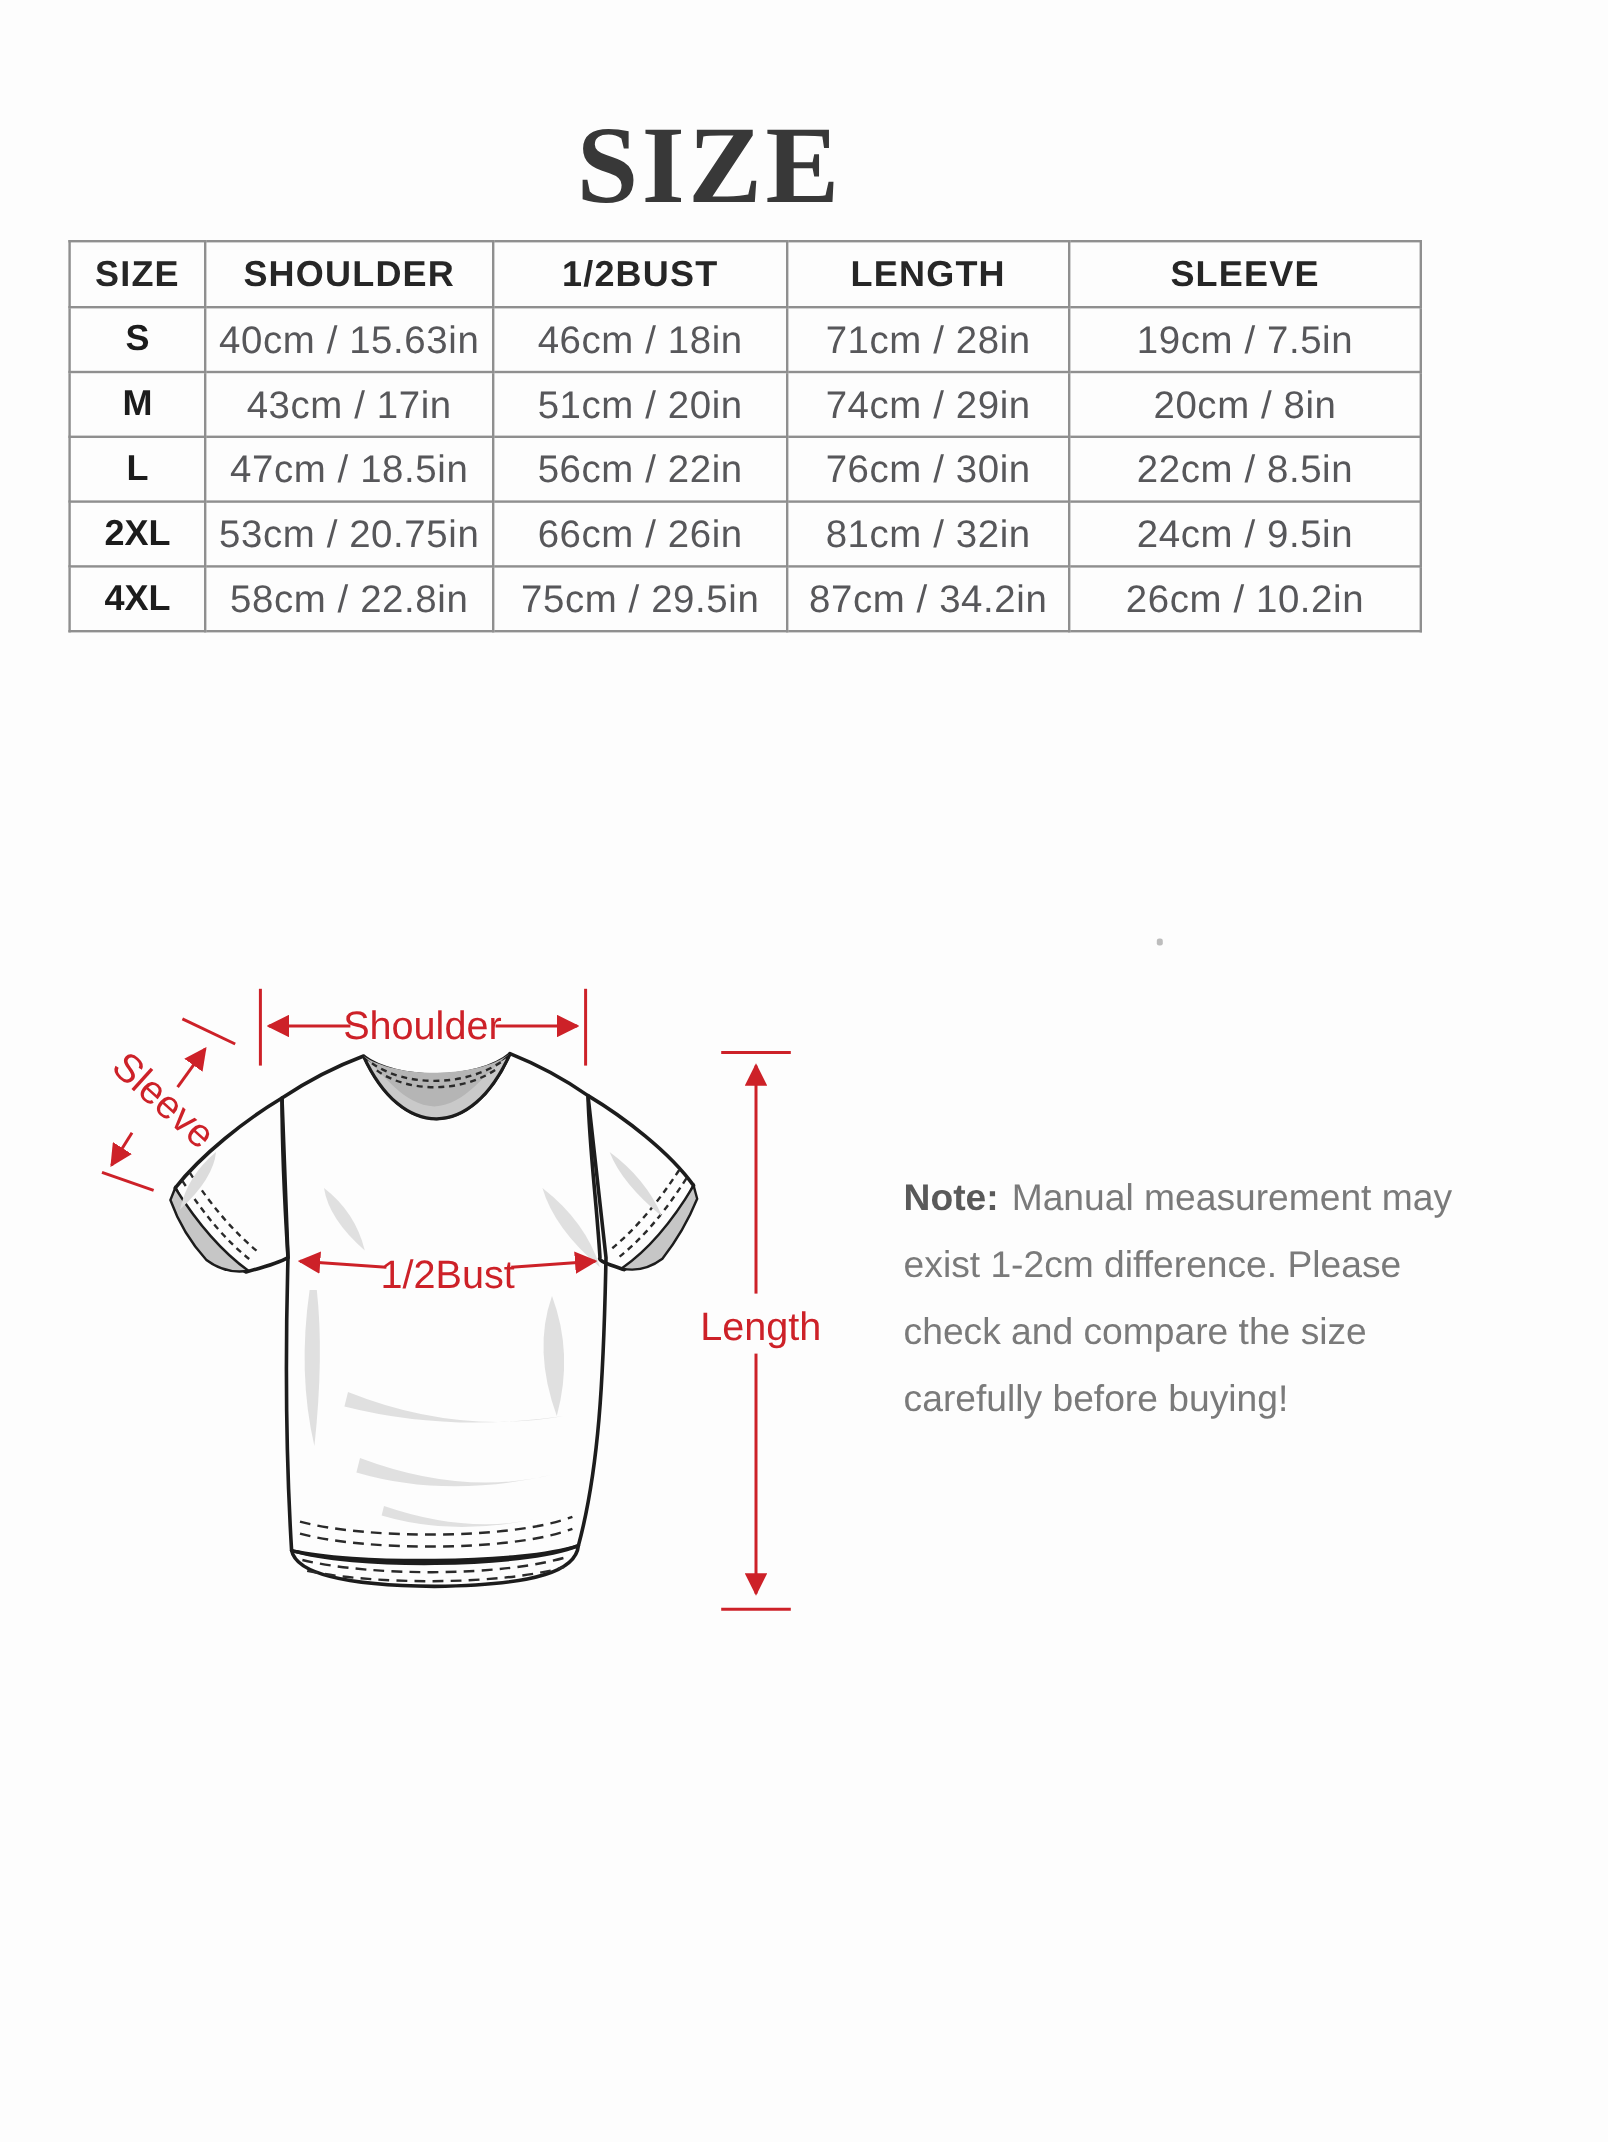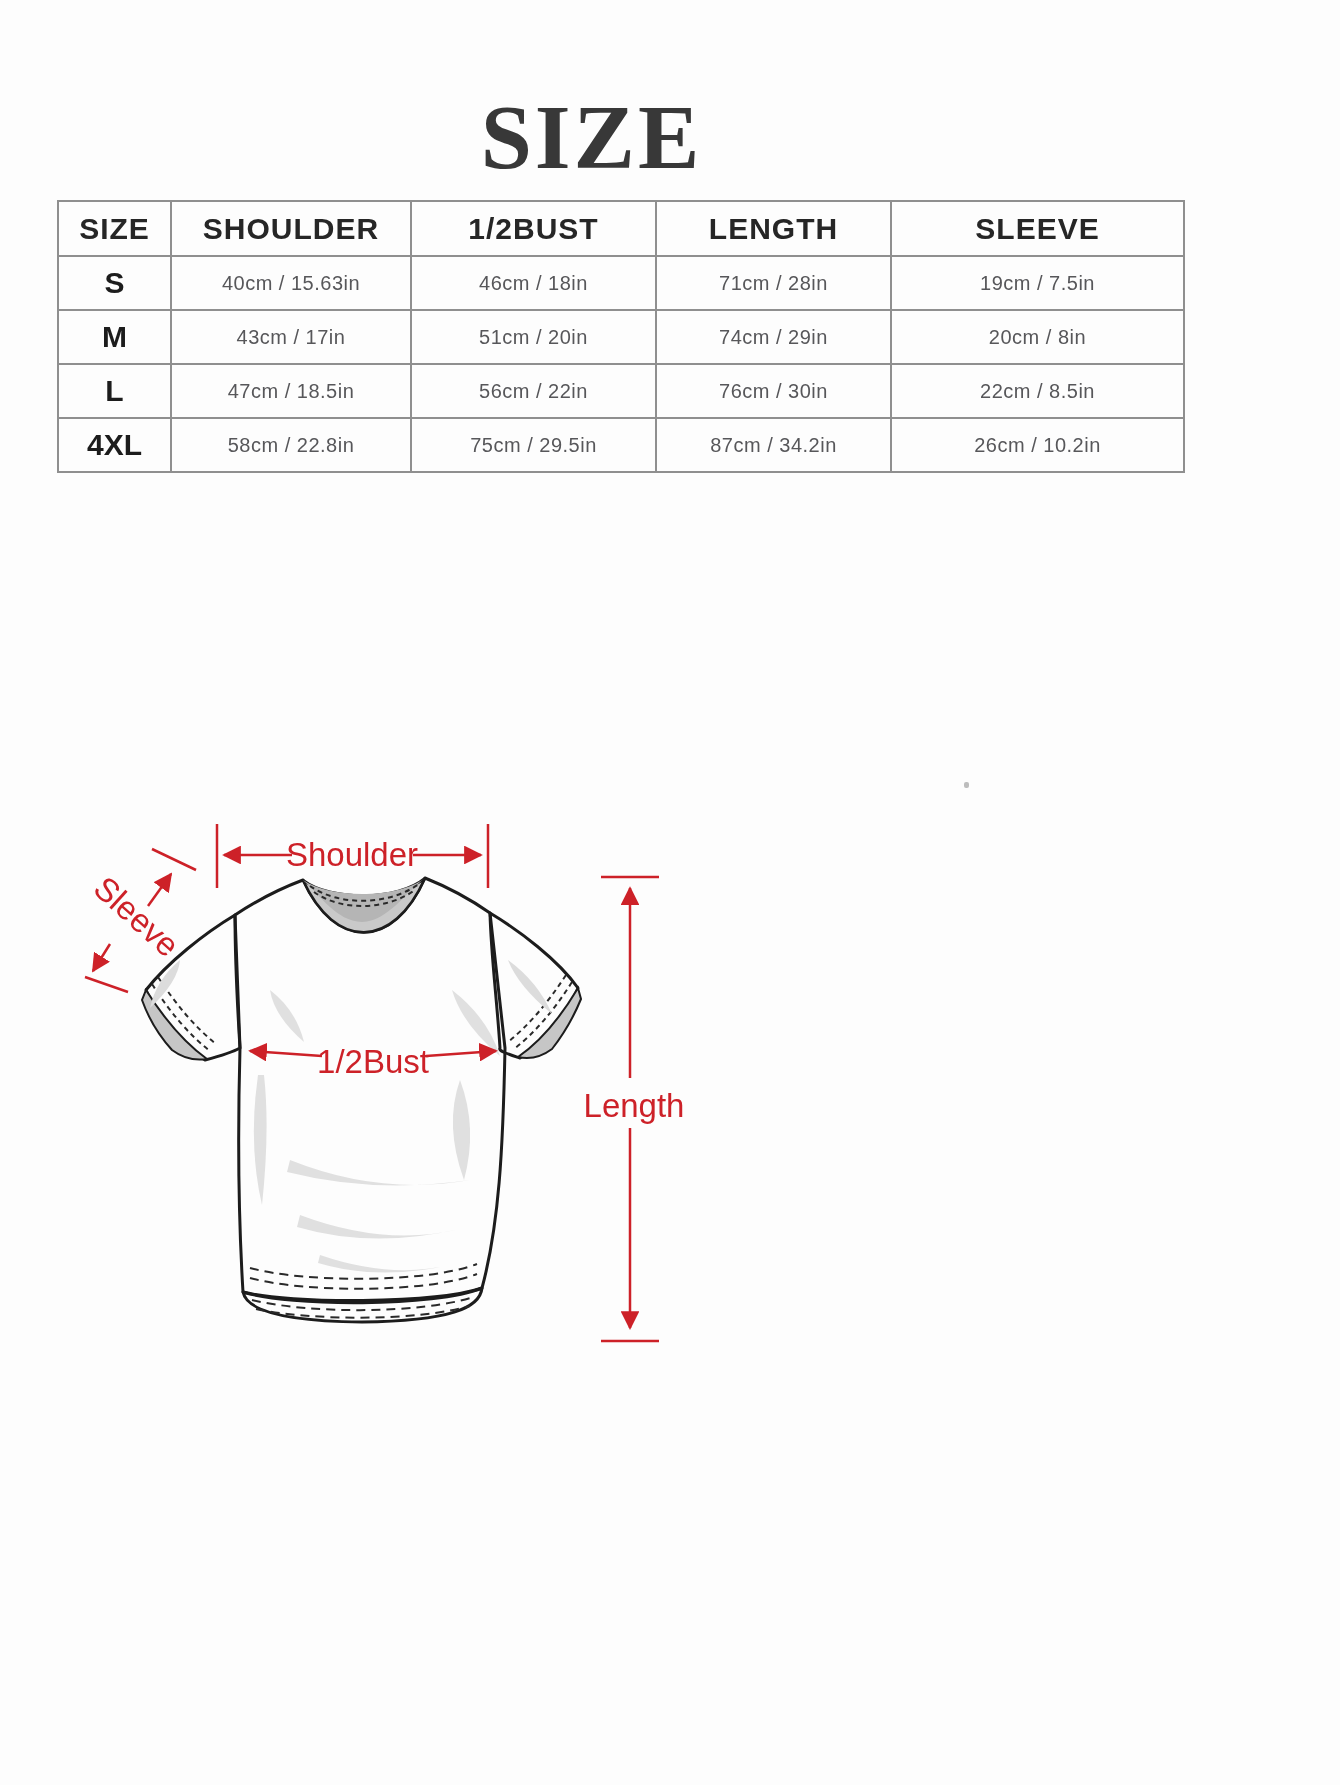--- a/index.html
+++ b/index.html
@@ -34,21 +34,21 @@
     white-space:nowrap;overflow:hidden;
   }
   table.size-table thead th{
     height:53px;
     font-size:30px;font-weight:bold;color:#262626;letter-spacing:1px;
   }
   table.size-table tbody th{
     font-size:30px;font-weight:bold;color:#1c1c1c;
   }
   table.size-table tbody td{
-    font-size:20px;font-weight:normal;color:#57575a;letter-spacing:0.5px;
+    font-size:32px;font-weight:normal;color:#57575a;letter-spacing:0.5px;
   }
 
   .stray-mark{
     position:absolute;left:964px;top:782px;width:5px;height:6px;
     background:#bdbdbd;border-radius:2px;
   }
 
   
   svg.diagram{position:absolute;left:55px;top:740px;}
   .dim-label{
@@ -107,20 +107,27 @@
         <td>20cm / 8in</td>
       </tr>
       <tr>
         <th>L</th>
         <td>47cm / 18.5in</td>
         <td>56cm / 22in</td>
         <td>76cm / 30in</td>
         <td>22cm / 8.5in</td>
       </tr>
       <tr>
+        <th>2XL</th>
+        <td>53cm / 20.75in</td>
+        <td>66cm / 26in</td>
+        <td>81cm / 32in</td>
+        <td>24cm / 9.5in</td>
+      </tr>
+      <tr>
         <th>4XL</th>
         <td>58cm / 22.8in</td>
         <td>75cm / 29.5in</td>
         <td>87cm / 34.2in</td>
         <td>26cm / 10.2in</td>
       </tr>
     </tbody>
   </table>
 
   <div class="stray-mark"></div>
@@ -208,14 +215,17 @@
 
     <g>
       <line class="dim" x1="601" y1="877" x2="659" y2="877"></line>
       <line class="dim" x1="630" y1="1078" x2="630" y2="888" marker-end="url(#arr)"></line>
       <text class="dim-label" x="634" y="1117" text-anchor="middle">Length</text>
       <line class="dim" x1="630" y1="1128" x2="630" y2="1328" marker-end="url(#arr)"></line>
       <line class="dim" x1="601" y1="1341" x2="659" y2="1341"></line>
     </g>
   </svg>
 
+  <div class="note">
+    <span class="note-label">Note:</span><span>Manual measurement may exist 1-2cm difference. Please check and compare the size carefully before buying!</span>
+  </div>
 
 </div>
 
 </body></html>

